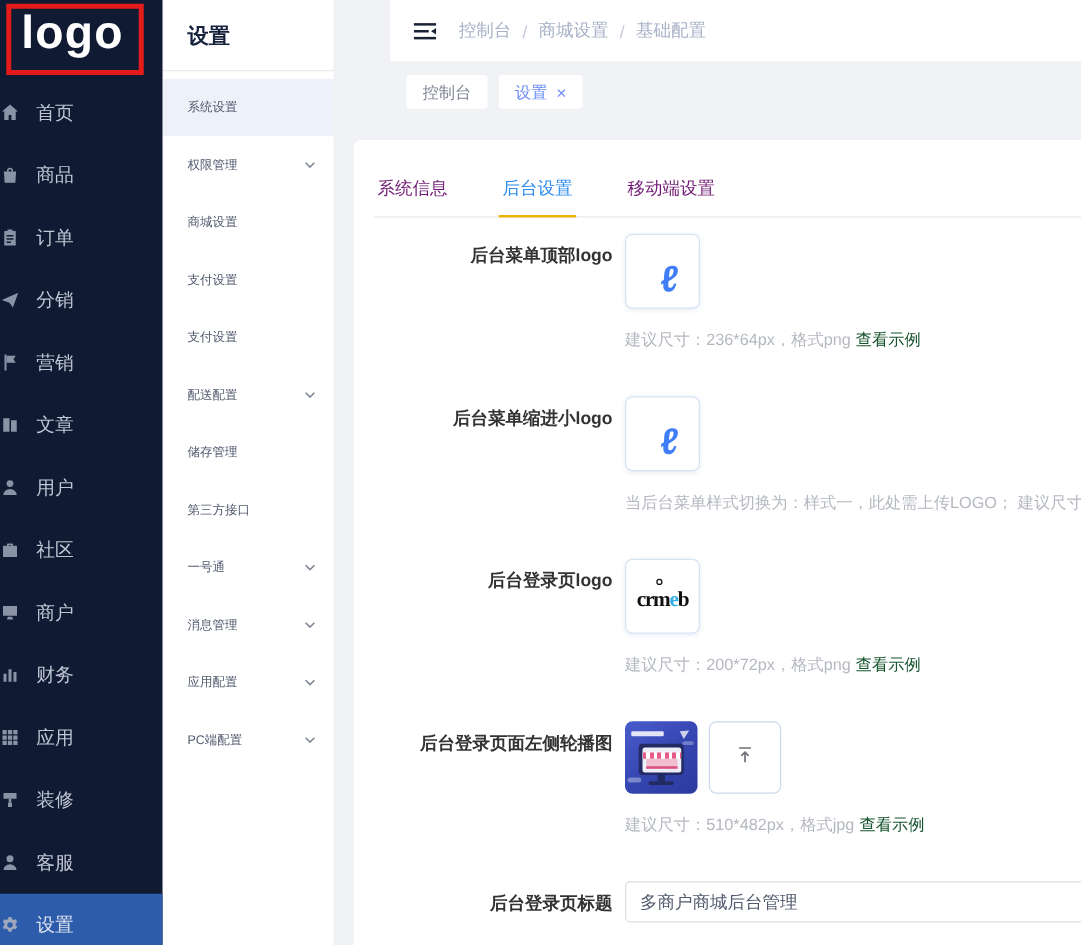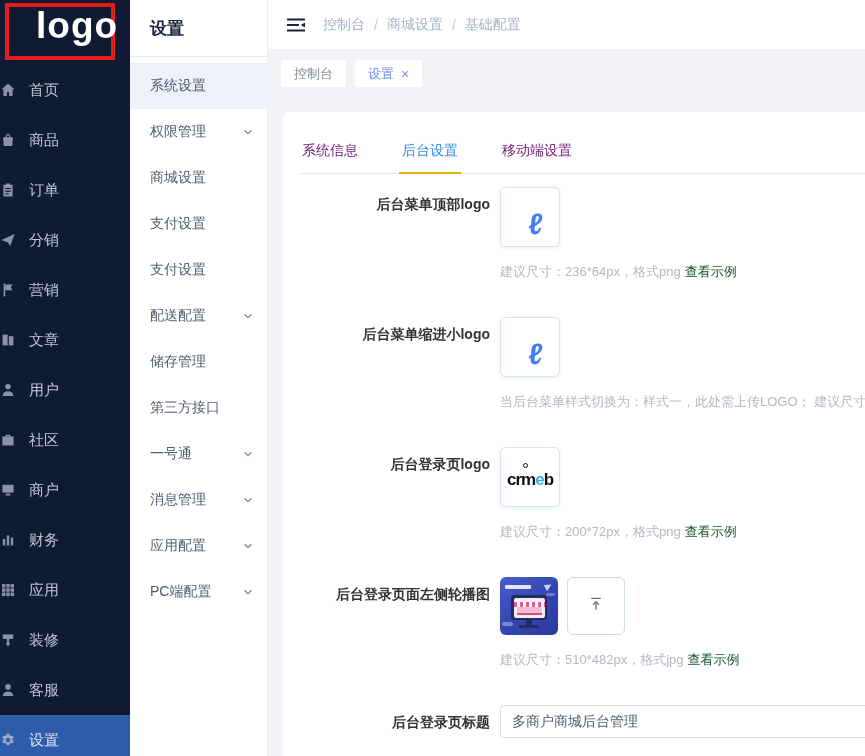--- a/index.html
+++ b/index.html
@@ -4,38 +4,38 @@
 <style>
   * { margin:0; padding:0; box-sizing:border-box; }
   html,body { width:865px; height:756px; overflow:hidden; }
   body { font-family:"Liberation Sans","DejaVu Sans",sans-serif; background:#f0f2f5; }
   .app { display:flex; width:865px; height:756px; }
 
   
   .sb1 { width:130px; background:#101b33; flex-shrink:0; position:relative; }
   .logo-wrap { height:64px; position:relative; }
   .red-box { position:absolute; left:5px; top:3px; width:110px; height:57px; border:4px solid #e31b1b; }
-  .logo-text { position:absolute; left:36px; top:5px; font-size:37px; font-weight:bold; color:#fff; letter-spacing:1px; }
+  .logo-text { position:absolute; left:17px; top:5px; font-size:37px; font-weight:bold; color:#fff; letter-spacing:1px; }
   .nav { position:absolute; top:65px; left:0; right:0; }
   .nav-item { height:50px; display:flex; align-items:center; gap:13px; color:#bfc6d4; font-size:15px; cursor:pointer; }
   .nav-item .ic { width:16px; height:16px; display:inline-flex; }
   .nav-item svg { fill:#8a92a6; }
   .nav-item.active { background:#2d5cab; color:#dde3ee; }
   .nav-item.active svg { fill:#9fa8bd; }
 
   
   .sb2 { width:138px; background:#fff; flex-shrink:0; border-right:1px solid #eceef2; }
   .sb2-title { height:57px; display:flex; align-items:center; padding-left:20px; font-size:17px; font-weight:bold; color:#17233d; border-bottom:1px solid #e8eaec; }
   .sb2-menu { padding-top:6px; }
-  .menu-item { height:46px; display:flex; align-items:center; justify-content:space-between; padding:0 13px 0 20px; font-size:14px; color:#515a6e; cursor:pointer; }
+  .menu-item { height:46px; display:flex; align-items:center; justify-content:space-between; padding:0 13px 0 20px; font-size:10px; color:#515a6e; cursor:pointer; }
   .menu-item.active { background:#edf2fa; }
   .chev { display:inline-flex; }
 
   
-  .main { flex:1; min-width:0; position:relative; background:#f0f2f5; }
+  .main { flex:1; min-width:0; position:relative; background:#f0f2f5;padding-left:44px; }
   .hdr { height:50px; background:#fff; display:flex; align-items:center; padding-left:19px; gap:18px; border-bottom:1px solid #eef0f3; }
   .fold { display:inline-flex; cursor:pointer; }
   .crumb { font-size:14px; color:#a7b1c7; display:flex; align-items:center; gap:9px; }
   .crumb .sep { color:#c3cad8; }
   .crumb .ci { cursor:pointer; }
 
   .tagbar { padding:10px 0 0 13px; display:flex; gap:9px; }
   .tag { height:27px; background:#fff; border-radius:3px; padding:0 13px; display:flex; align-items:center; gap:7px; font-size:13px; color:#808695; cursor:pointer; }
   .tag.active { color:#6b8cf6; }
   .tag .x { font-size:14px; line-height:1; cursor:pointer; }
@@ -48,21 +48,21 @@
   .form { padding-top:13px; }
   .fblock { margin-bottom:36px; }
   .frow { display:flex; }
   .flabel { width:191px; flex-shrink:0; text-align:right; font-size:14px; font-weight:bold; color:#333; padding-top:9px; }
   .fctrl { margin-left:10px; display:flex; gap:9px; }
   .fhint { margin:16px 0 0 201px; font-size:13px; color:#b4b8c0; height:18px; white-space:nowrap; overflow:hidden; }
   .fhint a { color:#14532d; text-decoration:none; cursor:pointer; margin-left:4px;margin-top:40px; }
 
   .upbox { width:60px; height:60px; background:#fff; border:1px solid #d7e3f5; border-radius:6px; box-shadow:0 1px 4px rgba(60,90,160,.12); display:flex; align-items:center; justify-content:center; cursor:pointer; position:relative; overflow:hidden; }
   .glyph-e { font-size:29px; font-style:italic; font-weight:bold; color:#3f7ef7; transform:translate(5px,7px) rotate(-6deg); }
-  .crmeb { font-size:17px; font-weight:bold; letter-spacing:-1px; color:#111; position:relative; transform:translateY(3px); }
+  .crmeb { font-size:17px; font-weight:bold; letter-spacing:-1px; color:#111; position:relative; transform:translateY(3px);font-family:Liberation Serif, serif; }
   .crmeb .blue { color:#35aee8; }
   .crmeb .head { position:absolute; width:5px; height:5px; border:1.5px solid #111; border-radius:50%; top:-7px; left:16px; background:#fff; }
 
   .thumb { width:58px; height:58px; border-radius:6px; background:linear-gradient(140deg,#4a5ccc 0%,#3445b0 55%,#2b3a9e 100%); position:relative; overflow:hidden; cursor:pointer; flex-shrink:0; }
   .thumb .t1 { position:absolute; left:5px; top:8px; width:26px; height:4px; background:rgba(255,255,255,.85); border-radius:1px; }
   .thumb .plane { position:absolute; right:6px; top:6px; width:0; height:0; border-left:7px solid rgba(255,255,255,.75); border-top:3px solid transparent; border-bottom:4px solid transparent; transform:rotate(-28deg); }
   .thumb .monitor { position:absolute; left:11px; top:18px; width:36px; height:25px; background:#232b63; border-radius:3px; padding:2.5px; }
   .thumb .screen { width:100%; height:100%; background:#edeef8; border-radius:2px; overflow:hidden; }
   .thumb .awning { height:5px; margin-top:4px; background:repeating-linear-gradient(90deg,#e85a8a 0 3px,#fff 3px 6px); }
   .thumb .shop { height:8px; margin:0 3px; background:#f3bdd0; border-bottom:2px solid #d94f80; }

